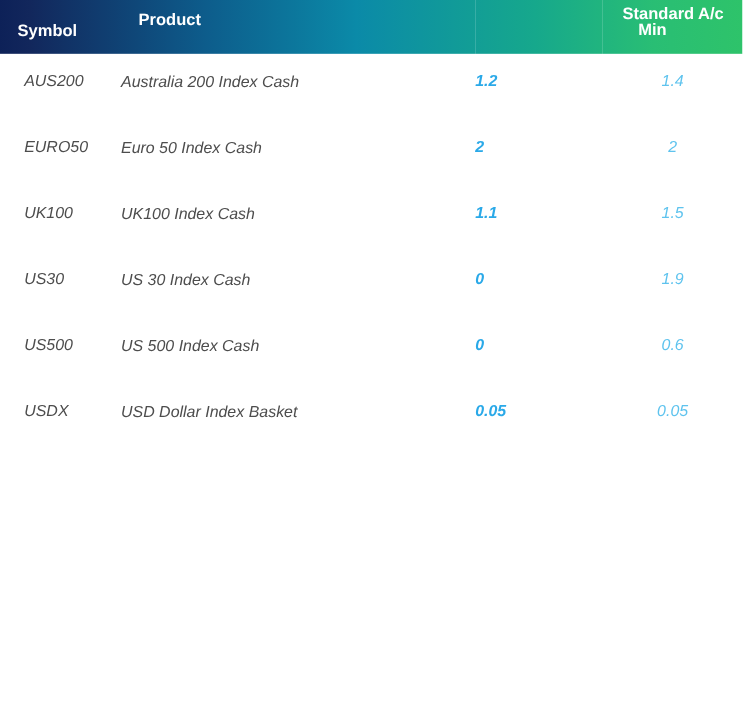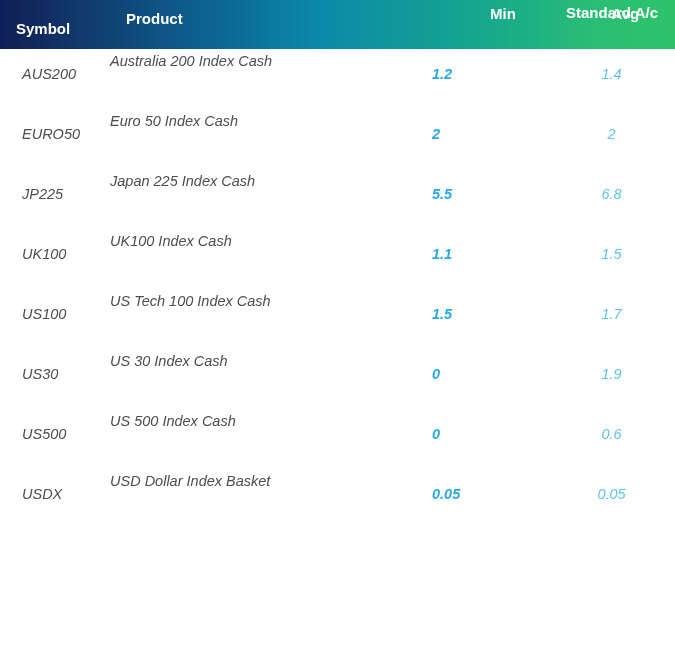--- a/index.html
+++ b/index.html
@@ -55,23 +55,23 @@
   }
   .hdr-product {
     position: absolute;
     left: 16px;
     bottom: 22px;
     white-space: nowrap;
   }
   .hdr-min,
   .hdr-avg {
     position: absolute;
-    bottom: 27px;
+    bottom: 13px;
     width: 100%;
-    text-align: left;
+    text-align: right;
     white-space: nowrap;
   }
   .group-label {
     position: absolute;
     top: 4px;
     left: 0;
     width: 100%;
     text-align: center;
     font-weight: bold;
     font-size: 15px;
@@ -95,21 +95,21 @@
     font-style: italic;
   }
   .cell-symbol {
     padding: 15px 8px 0 22px;
     font-size: 14.5px;
     color: #4d4d4d;
     line-height: 20px;
     white-space: nowrap;
   }
   .cell-product {
-    padding: 1px 14px 0 0;
+    padding: 15px 14px 0 0;
     font-size: 14.5px;
     color: #4d4d4d;
     line-height: 22px;
   }
   .cell-min {
     padding: 15px 0 0 0;
     font-size: 14.5px;
     font-weight: bold;
     color: #2aa9e8;
     line-height: 20px;
@@ -166,38 +166,26 @@
         <td class="cell-min">1.2</td>
         <td class="cell-avg">1.4</td>
       </tr>
       <tr class="data-row">
         <td class="cell-symbol">EURO50</td>
         <td class="cell-product">Euro 50 Index Cash</td>
         <td class="cell-min">2</td>
         <td class="cell-avg">2</td>
       </tr>
       <tr class="data-row">
-        <td class="cell-symbol">JP225</td>
-        <td class="cell-product">Japan 225 Index Cash</td>
-        <td class="cell-min">5.5</td>
-        <td class="cell-avg">6.8</td>
-      </tr>
-      <tr class="data-row">
         <td class="cell-symbol">UK100</td>
         <td class="cell-product">UK100 Index Cash</td>
         <td class="cell-min">1.1</td>
         <td class="cell-avg">1.5</td>
       </tr>
       <tr class="data-row">
-        <td class="cell-symbol">US100</td>
-        <td class="cell-product">US Tech 100 Index Cash</td>
-        <td class="cell-min">1.5</td>
-        <td class="cell-avg">1.7</td>
-      </tr>
-      <tr class="data-row">
         <td class="cell-symbol">US30</td>
         <td class="cell-product">US 30 Index Cash</td>
         <td class="cell-min">0</td>
         <td class="cell-avg">1.9</td>
       </tr>
       <tr class="data-row">
         <td class="cell-symbol">US500</td>
         <td class="cell-product">US 500 Index Cash</td>
         <td class="cell-min">0</td>
         <td class="cell-avg">0.6</td>

